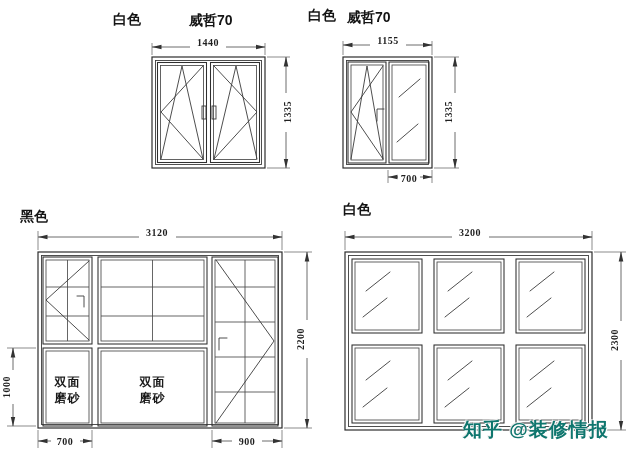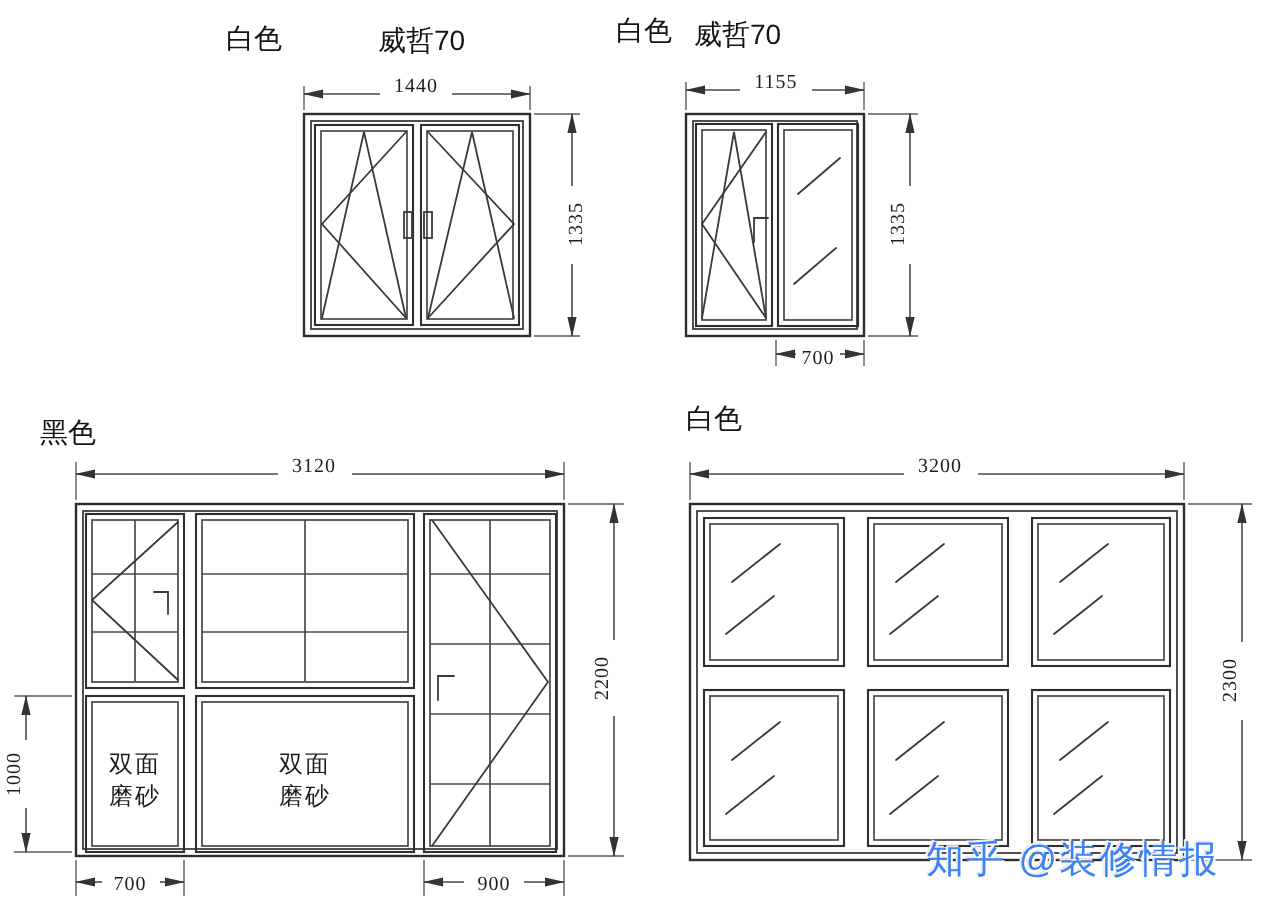--- a/index.html
+++ b/index.html
@@ -1,34 +1,34 @@
 <!DOCTYPE html>
 <html><head>
 <meta charset="utf-8">
 <style>
   html,body{margin:0;padding:0;background:#ffffff;}
   .stage{position:relative;width:633px;height:454px;background:#ffffff;overflow:hidden;
-         font-family:"Liberation Sans","DejaVu Sans",sans-serif;}
+         font-family:"Liberation Sans","DejaVu Sans",sans-serif;font-weight:bold;}
   svg{position:absolute;left:0;top:0;}
   
   .fr   {fill:none;stroke:#2d2d2d;stroke-width:1.2;}
   .fr2  {fill:none;stroke:#3c3c3c;stroke-width:0.9;}
   .sash {fill:none;stroke:#2f2f2f;stroke-width:1.05;}
   .sash2{fill:none;stroke:#474747;stroke-width:0.85;}
   .sym  {fill:none;stroke:#3a3a3a;stroke-width:0.9;stroke-linecap:round;}
   .grid-l{stroke:#4a4a4a;stroke-width:0.85;}
   .mark {stroke:#3a3a3a;stroke-width:0.9;stroke-linecap:round;}
   .ext  {stroke:#5a5a5a;stroke-width:0.7;}
   .dim  {stroke:#474747;stroke-width:0.8;}
   .arr  {fill:#333333;stroke:none;}
   text.dim-t{font-family:"Liberation Serif","DejaVu Serif",serif;font-size:10px;fill:#1f1f1f;letter-spacing:0.5px;}
   text.cjk  {font-family:"Liberation Sans","DejaVu Sans",sans-serif;fill:#141414;font-size:14px;}
   text.cjk-s{font-family:"Liberation Sans","DejaVu Sans",sans-serif;fill:#1a1a1a;font-size:12px;letter-spacing:1px;}
   .watermark{position:absolute;left:463px;top:417px;width:170px;
-             font-size:19px;letter-spacing:1px;color:#3b82f6;
+             font-size:19px;letter-spacing:1px;color:#0f766e;
              text-shadow:1px 1px 0 #ffffff,-1px -1px 0 #ececec;
              font-family:"Liberation Sans","DejaVu Sans",sans-serif;white-space:nowrap;}
 </style>
 </head>
 <body>
 
 <div class="stage">
 <svg width="633" height="454" viewBox="0 0 633 454">
   <defs>
     <marker id="ar-e" markerUnits="userSpaceOnUse" markerWidth="10" markerHeight="6" refX="9.5" refY="3" orient="auto">

